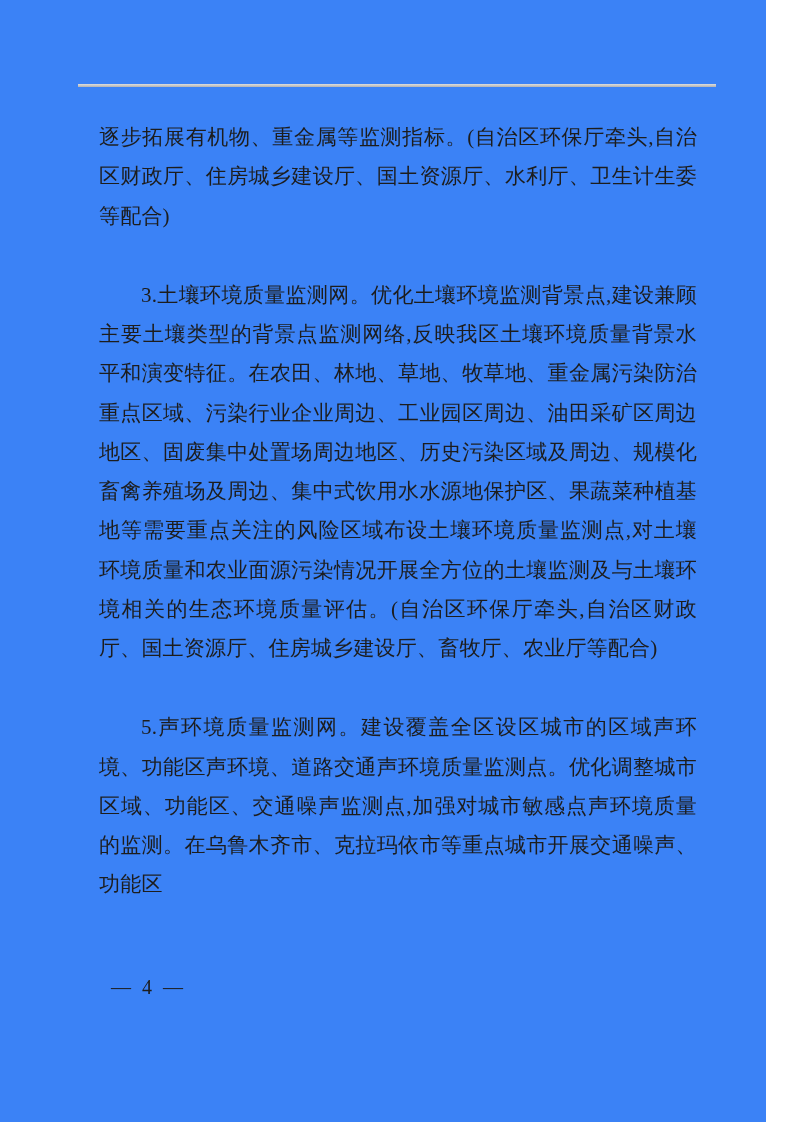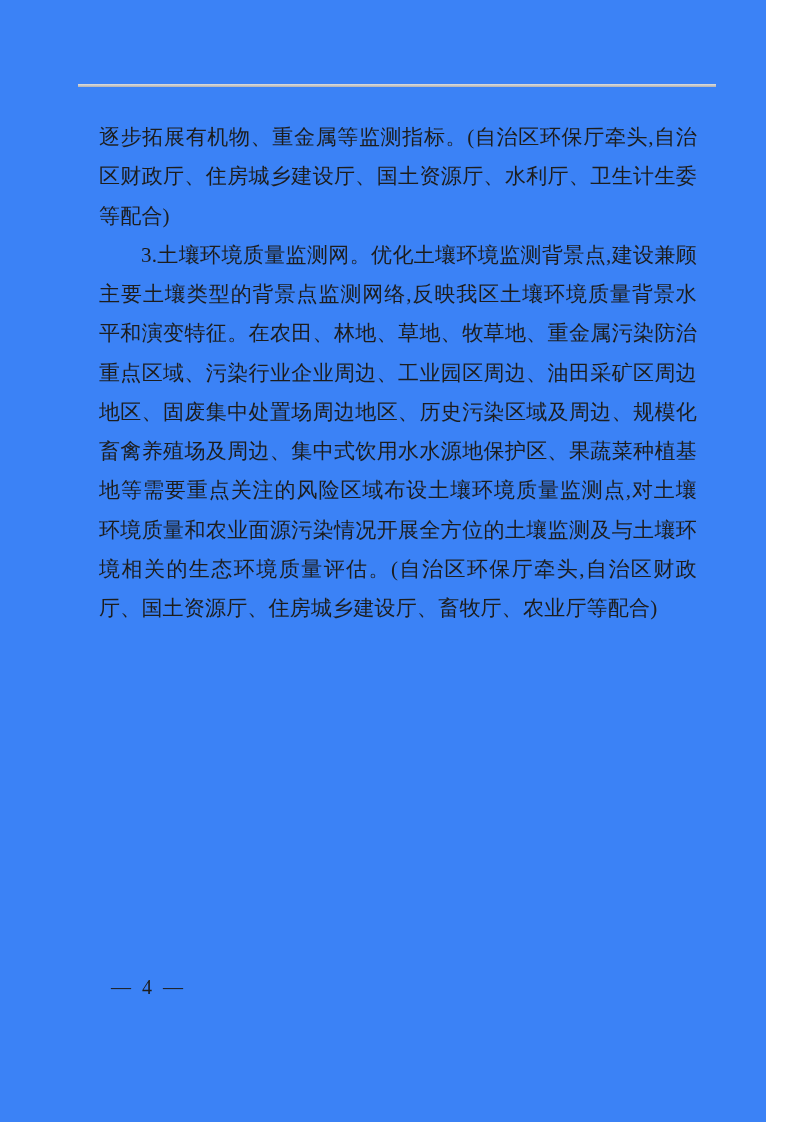--- a/index.html
+++ b/index.html
@@ -35,20 +35,21 @@
     padding: 0;
     font-size: 21px;
     line-height: 39.25px;
     text-align: justify;
     text-justify: inter-ideograph;
     text-align-last: left;
     letter-spacing: 0.2px;
   }
   .content p.indent {
     text-indent: 2em;
+    margin-top: 40px;
   }
   .footer {
     position: absolute;
     left: 111px;
     top: 973px;
     font-size: 20px;
     line-height: 28px;
     color: #1d1d1d;
     letter-spacing: 3px;
   }
@@ -56,17 +57,18 @@
 </head>
 <body>
 
 <div class="page">
 
   <div class="top-rule"></div>
 
   <div class="content">
     <p>逐步拓展有机物、重金属等监测指标。(自治区环保厅牵头,自治区财政厅、住房城乡建设厅、国土资源厅、水利厅、卫生计生委等配合)</p>
     <p class="indent">3.土壤环境质量监测网。优化土壤环境监测背景点,建设兼顾主要土壤类型的背景点监测网络,反映我区土壤环境质量背景水平和演变特征。在农田、林地、草地、牧草地、重金属污染防治重点区域、污染行业企业周边、工业园区周边、油田采矿区周边地区、固废集中处置场周边地区、历史污染区域及周边、规模化畜禽养殖场及周边、集中式饮用水水源地保护区、果蔬菜种植基地等需要重点关注的风险区域布设土壤环境质量监测点,对土壤环境质量和农业面源污染情况开展全方位的土壤监测及与土壤环境相关的生态环境质量评估。(自治区环保厅牵头,自治区财政厅、国土资源厅、住房城乡建设厅、畜牧厅、农业厅等配合)</p>
+    <p class="indent">5.声环境质量监测网。建设覆盖全区设区城市的区域声环境、功能区声环境、道路交通声环境质量监测点。优化调整城市区域、功能区、交通噪声监测点,加强对城市敏感点声环境质量的监测。在乌鲁木齐市、克拉玛依市等重点城市开展交通噪声、功能区</p>
   </div>
 
   <div class="footer">— 4 —</div>
 
 </div>
 
 </body></html>

